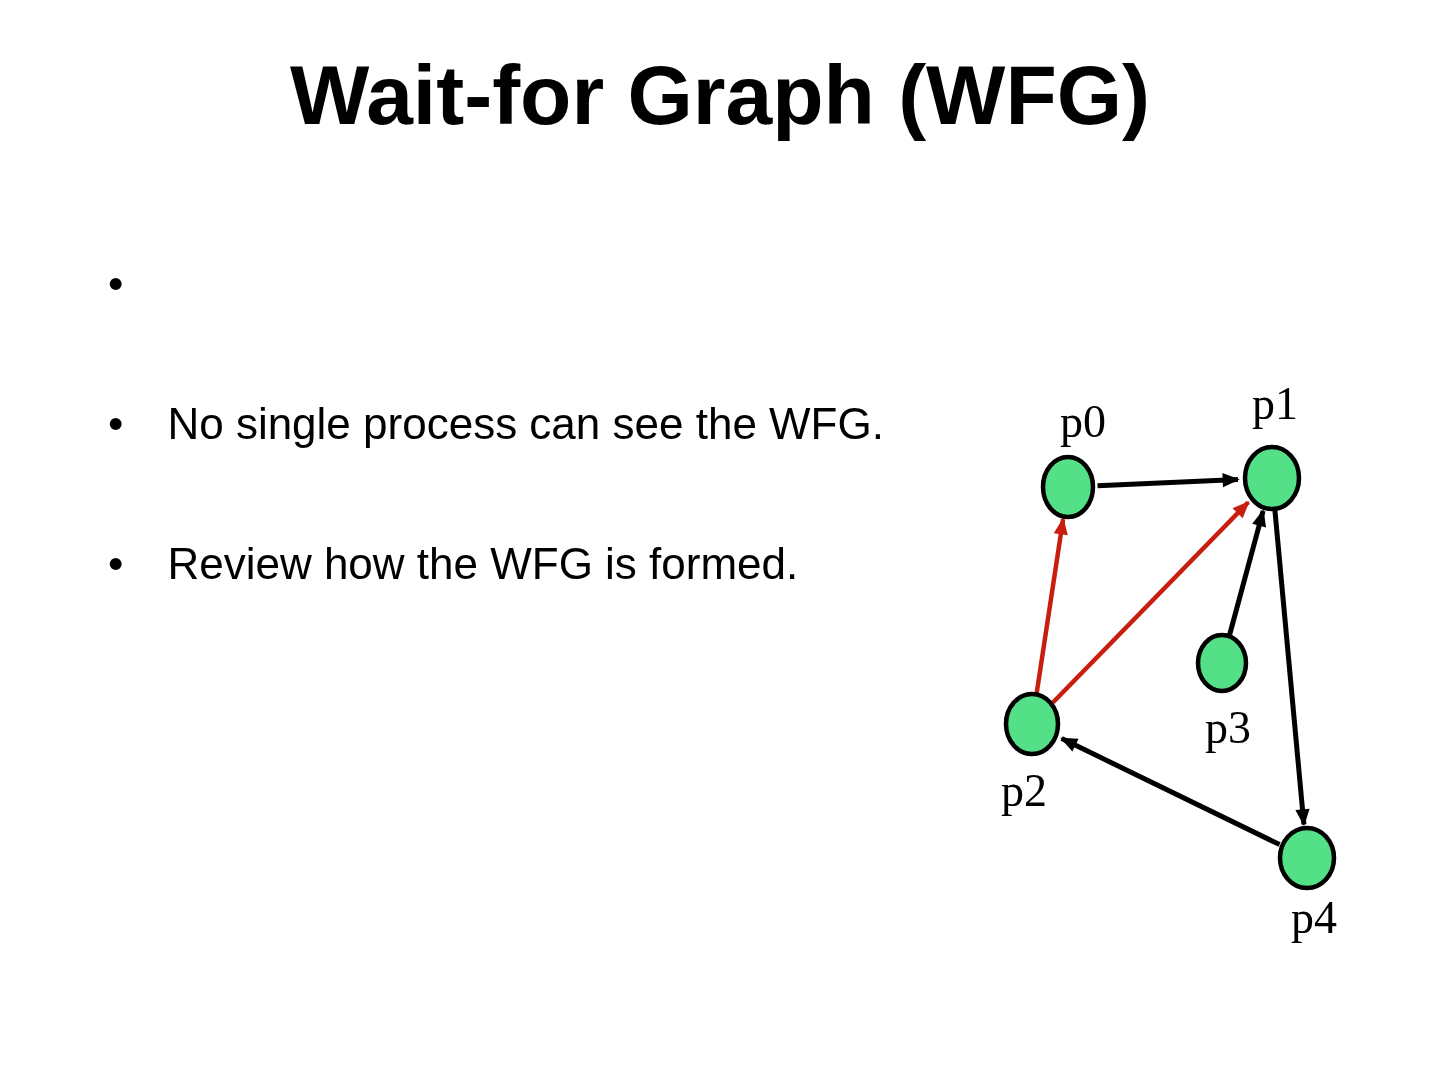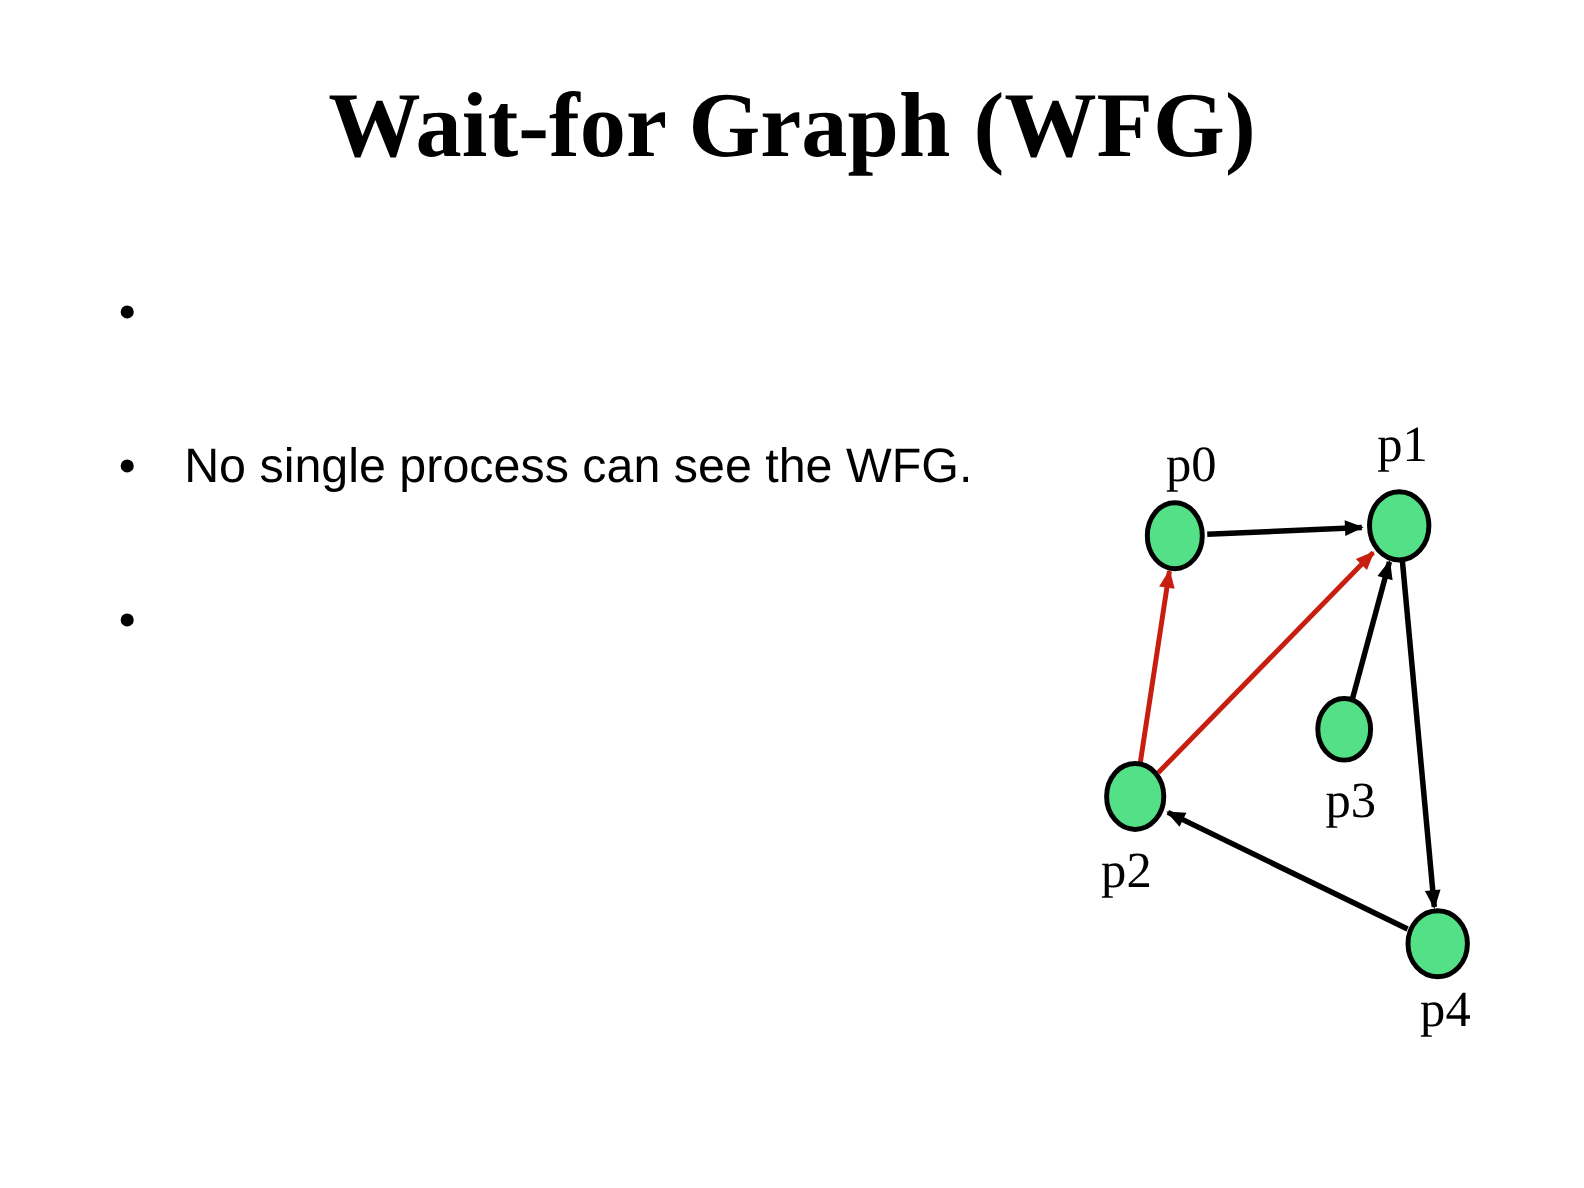--- a/index.html
+++ b/index.html
@@ -7,23 +7,23 @@
     position: relative;
     width: 1440px;
     height: 1080px;
     background: #ffffff;
     overflow: hidden;
     font-family: "Liberation Sans", sans-serif;
     color: #000000;
   }
   .slide-title {
     margin: 0;
-    padding-top: 68px;
+    padding-top: 48px;
     text-align: center;
-    font-family: Liberation Serif, serif;
+    font-family: Liberation Sans, sans-serif;
     font-weight: bold;
     font-size: 84px;
     line-height: 1.12;
     color: #000000;
     letter-spacing: 0px;
   }
   .bullet-list {
     position: absolute;
     left: 108px;
     top: 258px;
@@ -72,20 +72,21 @@
   <ul class="bullet-list">
     <li class="bullet-item">
       <span class="bullet-dot">•</span>
     </li>
     <li class="bullet-item">
       <span class="bullet-dot">•</span>
       <span class="bullet-text">No single process can see the WFG.</span>
     </li>
     <li class="bullet-item">
       <span class="bullet-dot">•</span>
+      <span class="bullet-text">Review how the WFG is formed.</span>
     </li>
   </ul>
 
   <svg class="wfg-diagram" viewBox="0 0 1440 1080" xmlns="http://www.w3.org/2000/svg">
       <defs>
         <marker id="arrow-black" viewBox="0 0 10 10" refX="9" refY="5" markerUnits="userSpaceOnUse" markerWidth="24" markerHeight="17" orient="auto">
           <path d="M0,0.8 L10,5 L0,9.2 z" fill="#000000"></path>
         </marker>
         <marker id="arrow-red" viewBox="0 0 10 10" refX="9" refY="5" markerUnits="userSpaceOnUse" markerWidth="24" markerHeight="17" orient="auto">
           <path d="M0,0.8 L10,5 L0,9.2 z" fill="#c81e10"></path>

